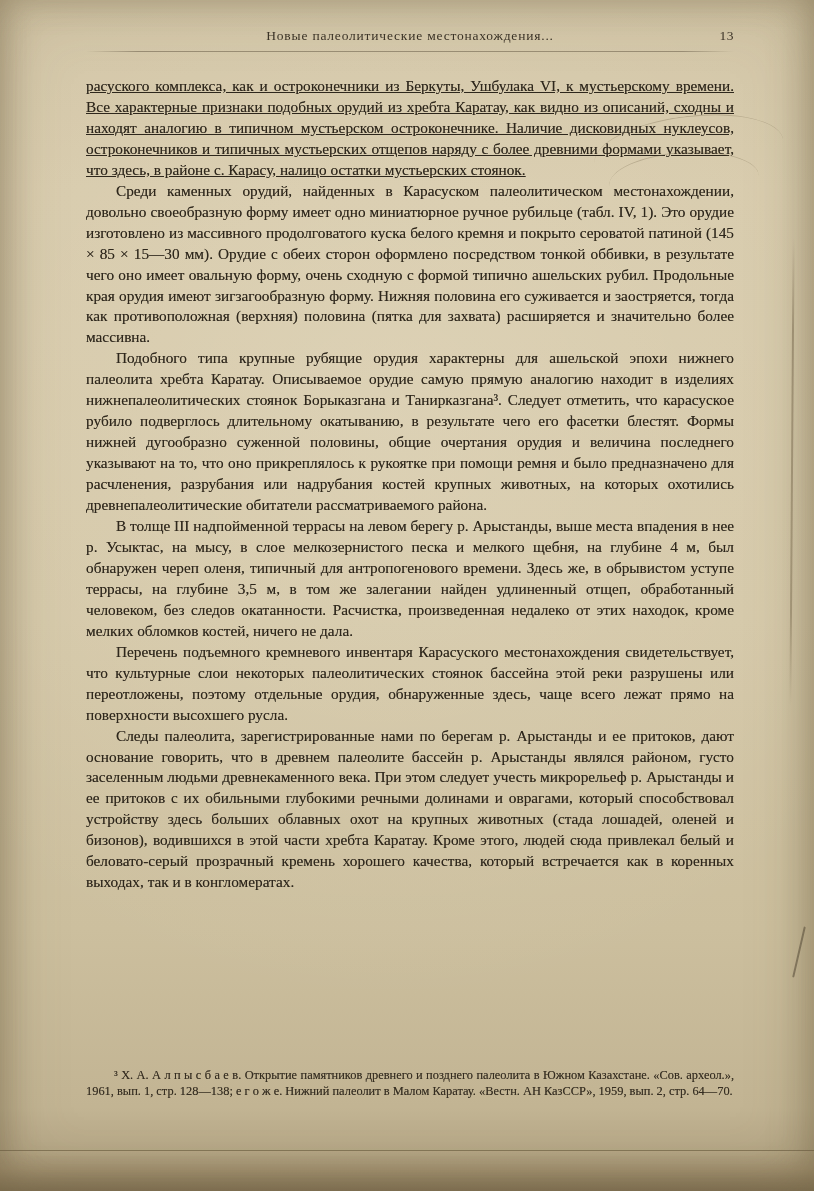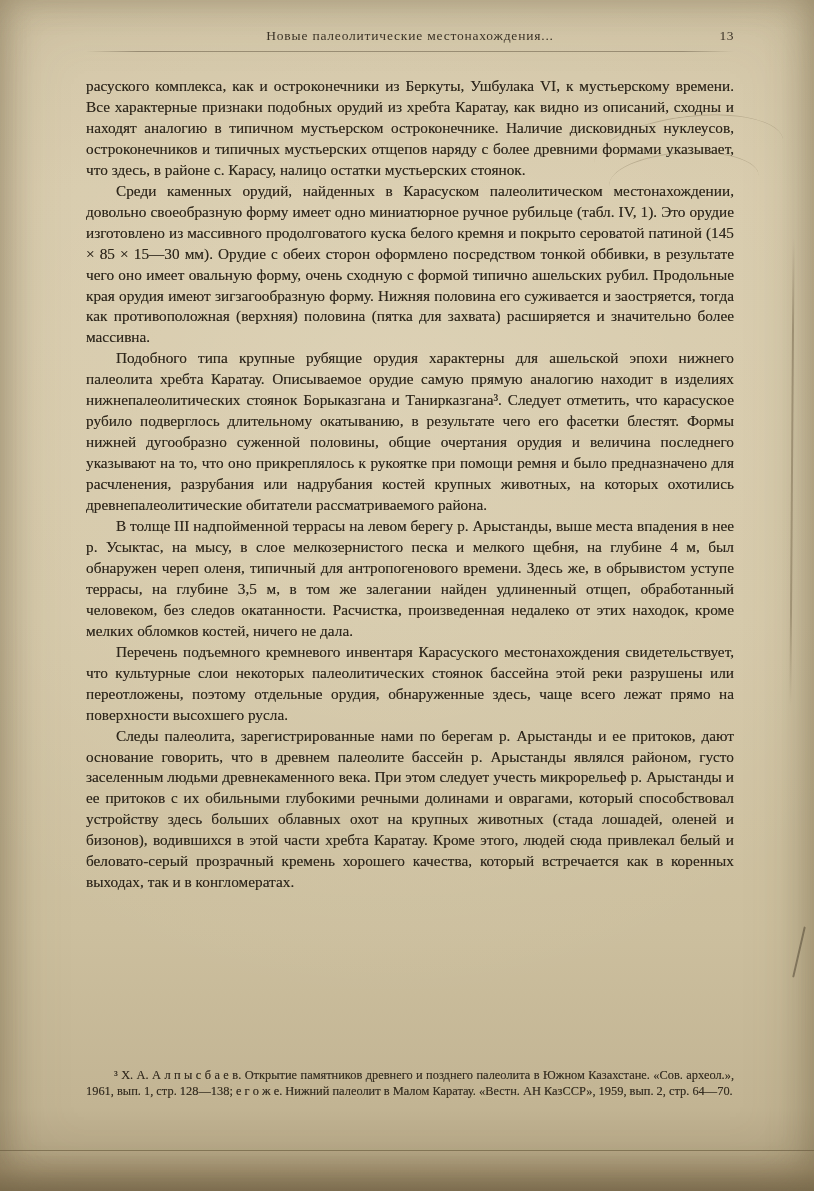--- a/index.html
+++ b/index.html
@@ -63,20 +63,21 @@
     hyphens: auto;
     -webkit-hyphens: auto;
     text-shadow: 0 0 0.45px rgba(46,39,28,0.55);
   }
   .body-text p {
     margin: 0;
     text-indent: 30px;
   }
   .body-text p.continued {
     text-indent: 0;
+    text-decoration: underline;
   }
   .footnote {
     margin-top: auto;
     font-size: 12.4px;
     line-height: 1.34;
     text-align: justify;
     color: #352d21;
     text-shadow: 0 0 0.4px rgba(46,39,28,0.5);
     font-family: Liberation Serif, serif;
   }

